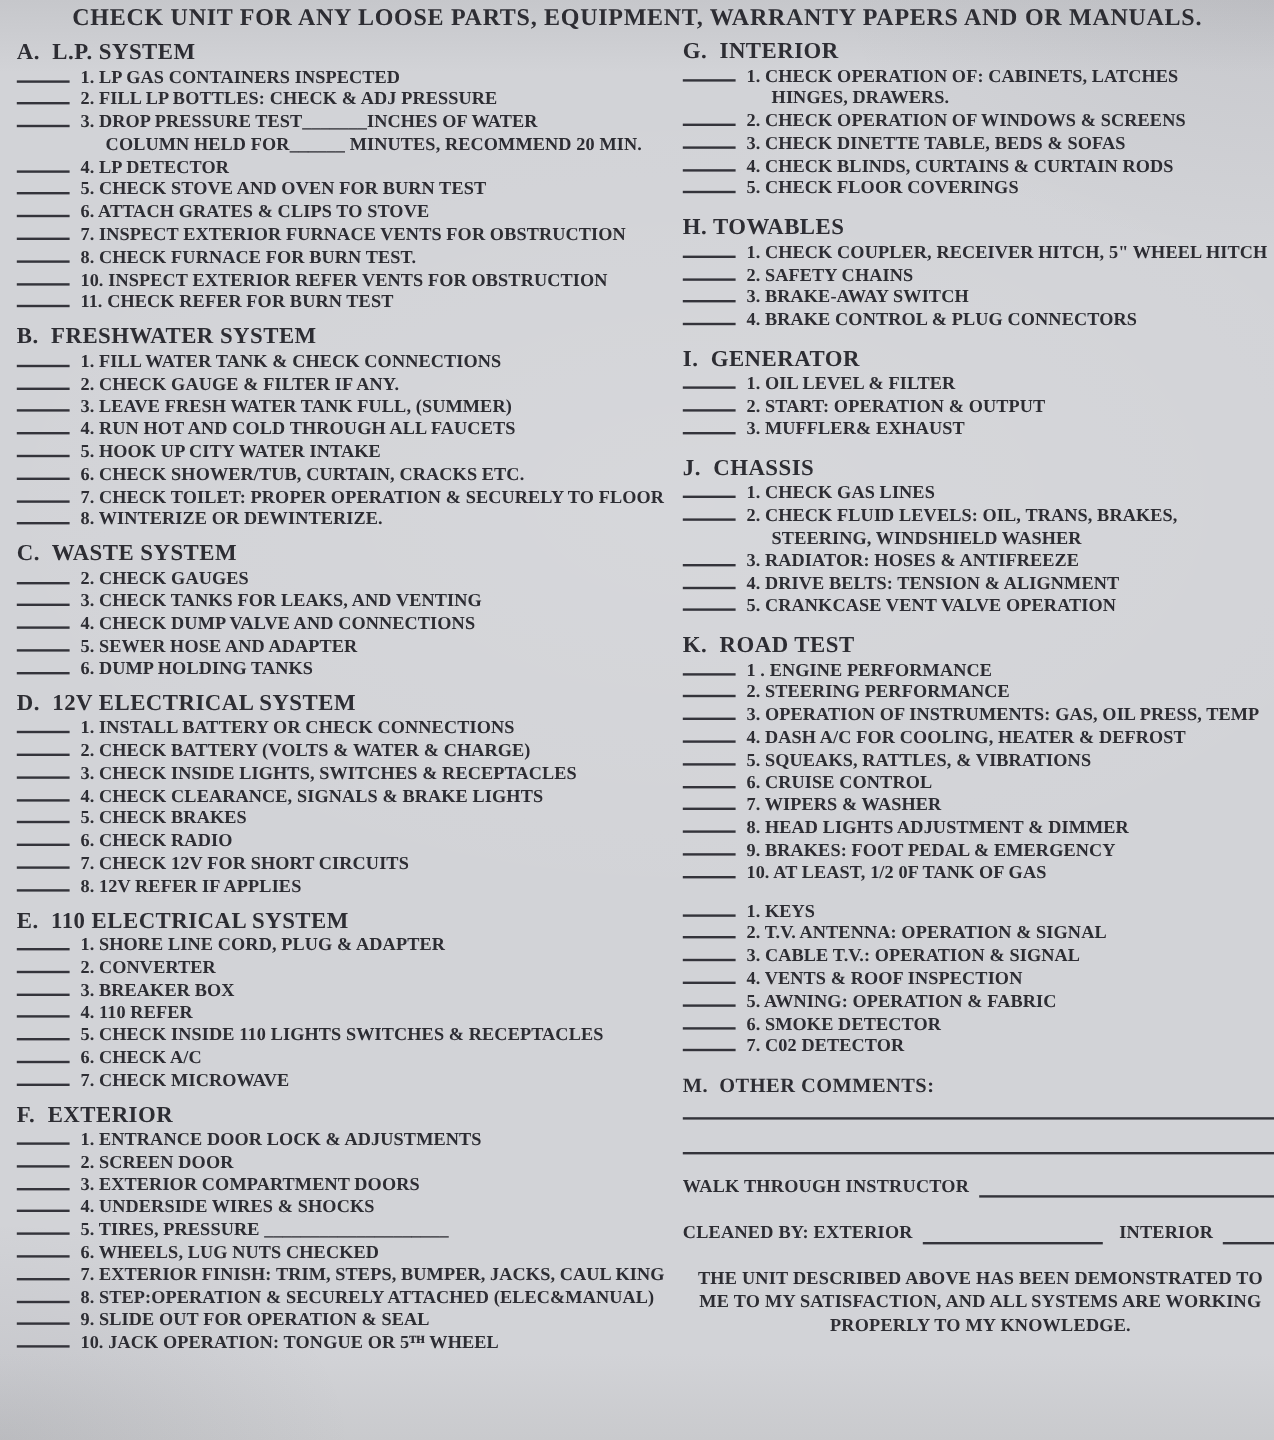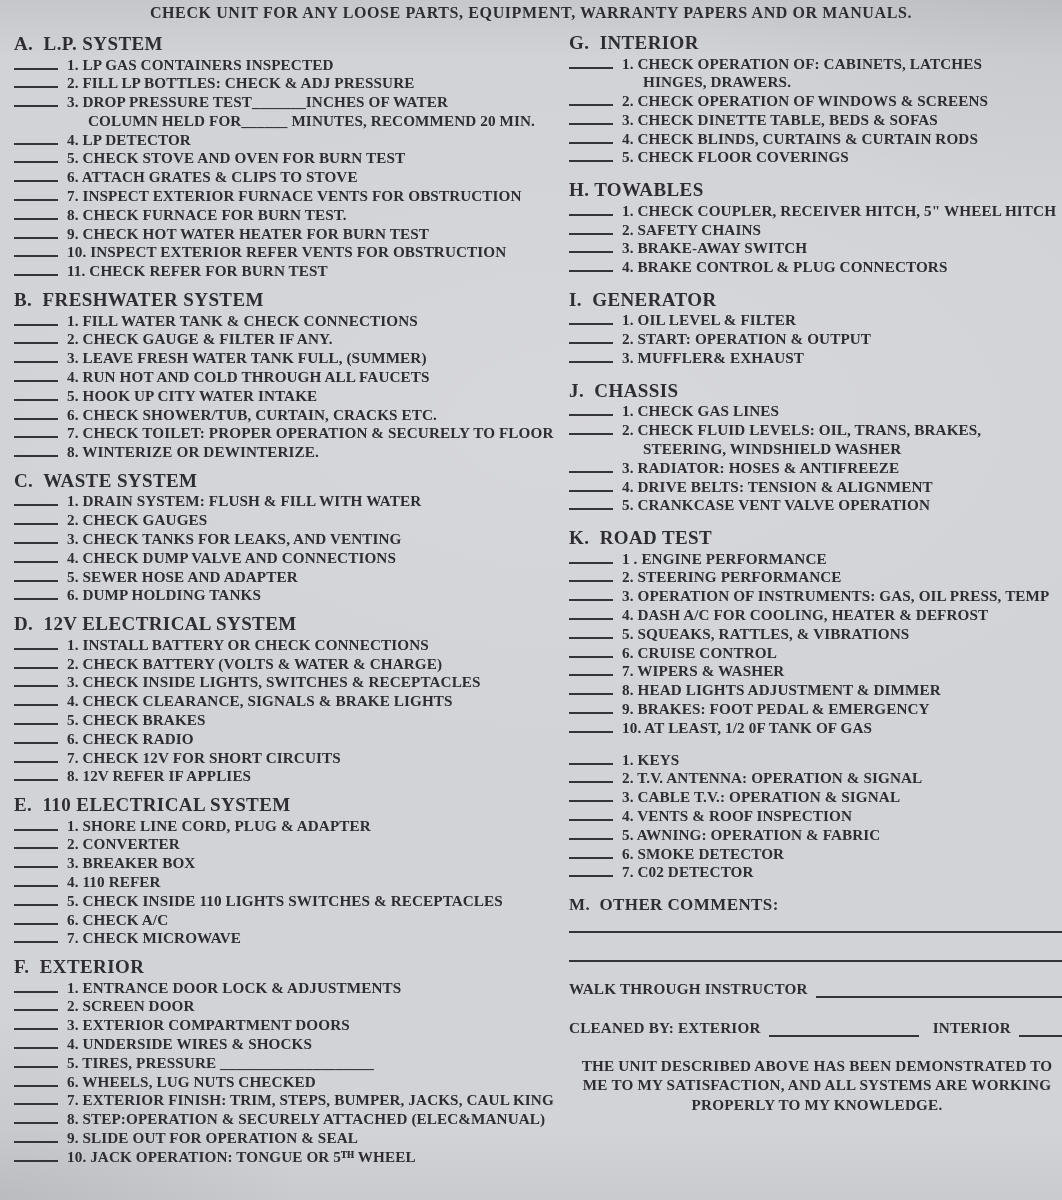--- a/index.html
+++ b/index.html
@@ -11,21 +11,21 @@
     background-color:#cfd0d4;
     background-image:
       radial-gradient(ellipse 900px 500px at 55% 35%, rgba(255,255,255,0.10), rgba(255,255,255,0) 70%),
       radial-gradient(ellipse 420px 260px at 0% 100%, rgba(60,60,70,0.10), rgba(0,0,0,0) 70%),
       radial-gradient(ellipse 520px 300px at 100% 0%, rgba(60,60,70,0.07), rgba(0,0,0,0) 70%),
       linear-gradient(to bottom, #c6c7cb 0%, #d2d3d7 5%, #d2d3d7 94%, #c9cacd 100%);
   }
   .page{position:relative;width:1062px;height:1200px;}
   .doc-title{
     position:absolute;top:4px;left:0;width:100%;
-    text-align:center;font-size:16px;letter-spacing:0.6px;
+    text-align:center;font-size:20px;letter-spacing:0.6px;
     white-space:nowrap;
   }
   .col{position:absolute;font-size:15.2px;}
   .col-left{left:14px;top:34px;width:522px;}
   .col-right{left:548px;top:33px;width:496px;margin-left:21px;}
   .section{margin:0 0 9px 0;}
   .col-right .section{margin-bottom:13px;}
   .sec-header{font-size:19px;letter-spacing:0.4px;line-height:19.5px;margin-bottom:2px;white-space:pre;}
   .item{line-height:18.8px;white-space:nowrap;}
   .blank{
@@ -60,38 +60,36 @@
         <div class="sec-header">A.  L.P. SYSTEM</div>
         <div class="item"><span class="blank"></span><span class="item-text">1. LP GAS CONTAINERS INSPECTED</span></div>
         <div class="item"><span class="blank"></span><span class="item-text">2. FILL LP BOTTLES: CHECK &amp; ADJ PRESSURE</span></div>
         <div class="item"><span class="blank"></span><span class="item-text">3. DROP PRESSURE TEST_______INCHES OF WATER</span></div>
         <div class="cont">COLUMN HELD FOR______ MINUTES, RECOMMEND 20 MIN.</div>
         <div class="item"><span class="blank"></span><span class="item-text">4. LP DETECTOR</span></div>
         <div class="item"><span class="blank"></span><span class="item-text">5. CHECK STOVE AND OVEN FOR BURN TEST</span></div>
         <div class="item"><span class="blank"></span><span class="item-text">6. ATTACH GRATES &amp; CLIPS TO STOVE</span></div>
         <div class="item"><span class="blank"></span><span class="item-text">7. INSPECT EXTERIOR FURNACE VENTS FOR OBSTRUCTION</span></div>
         <div class="item"><span class="blank"></span><span class="item-text">8. CHECK FURNACE FOR BURN TEST.</span></div>
-        <div class="item"><span class="blank"></span><span class="item-text">9. CHECK HOT WATER HEATER FOR BURN TEST</span></div>
         <div class="item"><span class="blank"></span><span class="item-text">10. INSPECT EXTERIOR REFER VENTS FOR OBSTRUCTION</span></div>
         <div class="item"><span class="blank"></span><span class="item-text">11. CHECK REFER FOR BURN TEST</span></div>
       </div>
       <div class="section">
         <div class="sec-header">B.  FRESHWATER SYSTEM</div>
         <div class="item"><span class="blank"></span><span class="item-text">1. FILL WATER TANK &amp; CHECK CONNECTIONS</span></div>
         <div class="item"><span class="blank"></span><span class="item-text">2. CHECK GAUGE &amp; FILTER IF ANY.</span></div>
         <div class="item"><span class="blank"></span><span class="item-text">3. LEAVE FRESH WATER TANK FULL, (SUMMER)</span></div>
         <div class="item"><span class="blank"></span><span class="item-text">4. RUN HOT AND COLD THROUGH ALL FAUCETS</span></div>
         <div class="item"><span class="blank"></span><span class="item-text">5. HOOK UP CITY WATER INTAKE</span></div>
         <div class="item"><span class="blank"></span><span class="item-text">6. CHECK SHOWER/TUB, CURTAIN, CRACKS ETC.</span></div>
         <div class="item"><span class="blank"></span><span class="item-text">7. CHECK TOILET: PROPER OPERATION &amp; SECURELY TO FLOOR</span></div>
         <div class="item"><span class="blank"></span><span class="item-text">8. WINTERIZE OR DEWINTERIZE.</span></div>
       </div>
       <div class="section">
         <div class="sec-header">C.  WASTE SYSTEM</div>
-        <div class="item"><span class="blank"></span><span class="item-text">1. DRAIN SYSTEM: FLUSH &amp; FILL WITH WATER</span></div>
         <div class="item"><span class="blank"></span><span class="item-text">2. CHECK GAUGES</span></div>
         <div class="item"><span class="blank"></span><span class="item-text">3. CHECK TANKS FOR LEAKS, AND VENTING</span></div>
         <div class="item"><span class="blank"></span><span class="item-text">4. CHECK DUMP VALVE AND CONNECTIONS</span></div>
         <div class="item"><span class="blank"></span><span class="item-text">5. SEWER HOSE AND ADAPTER</span></div>
         <div class="item"><span class="blank"></span><span class="item-text">6. DUMP HOLDING TANKS</span></div>
       </div>
       <div class="section">
         <div class="sec-header">D.  12V ELECTRICAL SYSTEM</div>
         <div class="item"><span class="blank"></span><span class="item-text">1. INSTALL BATTERY OR CHECK CONNECTIONS</span></div>
         <div class="item"><span class="blank"></span><span class="item-text">2. CHECK BATTERY (VOLTS &amp; WATER &amp; CHARGE)</span></div>

